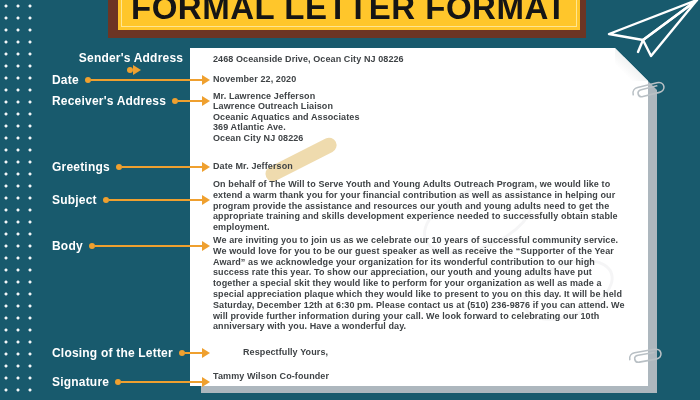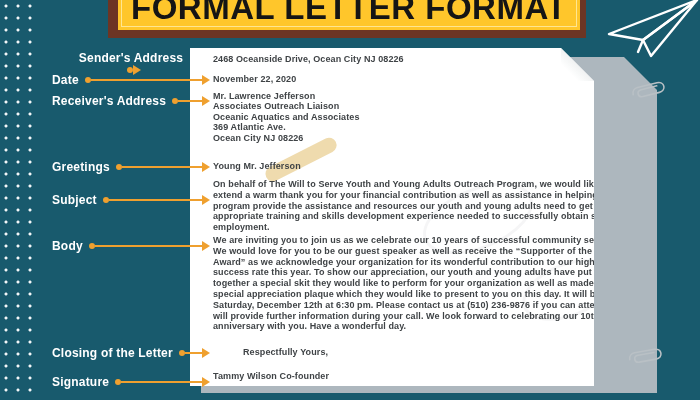--- a/index.html
+++ b/index.html
@@ -17,21 +17,21 @@
   .banner::after{content:"";position:absolute;inset:3px;border:1.5px solid #FFE692;pointer-events:none;}
   .banner h1{margin:0;height:46px;line-height:48px;text-align:center;font-size:33px;
     font-weight:bold;color:#151515;letter-spacing:.5px;white-space:nowrap;}
 
   
   .plane{position:absolute;left:600px;top:-6px;width:100px;height:66px;}
 
   
   .paper-shadow{position:absolute;left:201px;top:57px;width:456px;height:336px;background:#ADB7BE;
     clip-path:polygon(0 0, calc(100% - 33px) 0, 100% 33px, 100% 100%, 0 100%);}
-  .paper{position:absolute;left:190px;top:48px;width:404px;height:338px;background:#ffffff;
+  .paper{position:absolute;left:190px;top:48px;width:458px;height:338px;background:#ffffff;
     clip-path:polygon(0 0, calc(100% - 33px) 0, 100% 33px, 100% 100%, 0 100%);}
   .fold{position:absolute;right:0;top:0;width:33px;height:33px;
     background:linear-gradient(225deg,#c9ced1 0%,#eef0f0 45%,#ffffff 75%);
     clip-path:polygon(0 0,100% 100%,0 100%);}
 
   
   .wm-wedge{position:absolute;left:72px;top:104px;width:78px;height:15px;border-radius:8px;
     background:#D9A93E;opacity:.42;transform:rotate(-27deg);}
   .wm-curve{position:absolute;border:3px solid #9aa0a4;border-radius:50%;opacity:.10;}
   .wm-c1{left:230px;top:140px;width:110px;height:55px;transform:rotate(-22deg);}
@@ -80,27 +80,27 @@
 
     <div class="wm-wedge"></div>
     <div class="wm-curve wm-c1"></div>
     <div class="wm-curve wm-c2"></div>
 
     <div class="lt" style="top:6px;">2468 Oceanside Drive, Ocean City NJ 08226</div>
     <div class="lt" style="top:26px;">November 22, 2020</div>
 
     <div class="lt" style="top:43px;line-height:10.4px;">
       <span class="addr-line">Mr. Lawrence Jefferson</span>
-      <span class="addr-line">Associates Outreach Liaison</span>
+      <span class="addr-line">Lawrence Outreach Liaison</span>
       <span class="addr-line">Oceanic Aquatics and Associates</span>
       <span class="addr-line">369 Atlantic Ave.</span>
       <span class="addr-line">Ocean City NJ 08226</span>
     </div>
 
-    <div class="lt" style="top:113px;">Young Mr. Jefferson</div>
+    <div class="lt" style="top:113px;">Date Mr. Jefferson</div>
     <div class="lt" style="top:131px;">On behalf of The Will to Serve Youth and Young Adults Outreach Program, we would like to extend a warm thank you for your financial contribution as well as assistance in helping our program provide the assistance and resources our youth and young adults need to get the appropriate training and skills development experience needed to successfully obtain stable employment.</div>
     <div class="lt" style="top:187px;">We are inviting you to join us as we celebrate our 10 years of successful community service. We would love for you to be our guest speaker as well as receive the “Supporter of the Year Award” as we acknowledge your organization for its wonderful contribution to our high success rate this year. To show our appreciation, our youth and young adults have put together a special skit they would like to perform for your organization as well as made a special appreciation plaque which they would like to present to you on this day. It will be held Saturday, December 12th at 6:30 pm. Please contact us at (510) 236-9876 if you can attend. We will provide further information during your call. We look forward to celebrating our 10th anniversary with you. Have a wonderful day.</div>
     <div class="lt" style="top:299px;margin-left:30px;">Respectfully Yours,</div>
     <div class="lt" style="top:323px;">Tammy Wilson Co-founder</div>
   </div>
 
   <svg class="clip" style="left:627px;top:77px;transform:rotate(-14deg);" viewBox="0 0 42 22">
     <path d="M5 14 C5 10 8 8 11 8 H31 C34.6 8 36.8 10.3 36.8 13 C36.8 15.7 34.6 18 31 18 H14 C11.6 18 10 16.4 10 14.4 C10 12.4 11.6 11 14 11 H30" fill="none" stroke="#B9C0C5" stroke-width="1.6" stroke-linecap="round"></path>
   </svg>
   <svg class="clip" style="left:624px;top:343px;transform:rotate(-10deg);" viewBox="0 0 42 22">

